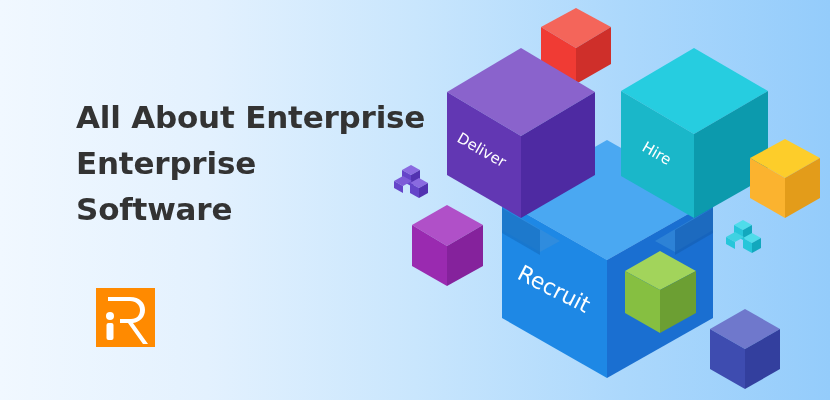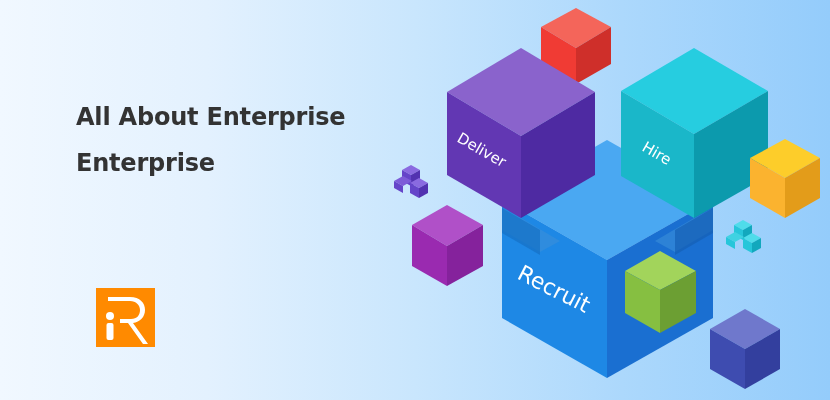--- a/index.html
+++ b/index.html
@@ -8,21 +8,21 @@
       position: relative;
       width: 830px; height: 400px;
       background: linear-gradient(90deg, #f1f8ff 0%, #e3f1fe 25%, #c9e6fd 50%, #acd8fc 75%, #94ccfb 100%);
       overflow: hidden;
       font-family: "DejaVu Sans", "Liberation Sans", sans-serif;
     }
     .title {
       position: absolute;
       left: 76px; top: 94px;
       margin: 0;
-      font-size: 24px;
+      font-size: 31px;
       line-height: 46px;
       font-weight: bold;
       color: #333333;
       letter-spacing: -0.2px;
       white-space: nowrap;
     }
     .title span { display: block; }
     .logo {
       position: absolute;
       left: 96px; top: 288px;
@@ -39,20 +39,21 @@
     }
   </style>
 </head>
 <body>
 
 <div class="banner">
 
   <h1 class="title">
     <span>All About Enterprise</span>
     <span>Enterprise</span>
+    <span>Software</span>
   </h1>
 
   <svg class="logo" viewBox="0 0 59 59">
     <rect x="0" y="0" width="59" height="59" fill="#ff8a00"></rect>
 
     <circle cx="14" cy="28" r="4" fill="#ffffff"></circle>
 
     <rect x="10.5" y="35" width="7" height="17" rx="2" fill="#ffffff"></rect>
 
     <path d="M12 9 H34 C44 9 49 15 49 22 C49 29 44 34 37 35 L52 56 H47 L32 35 H24 V31 H35 C41 31 44 27 44 22 C44 17 40 13 34 13 H12 Z" fill="#ffffff"></path>

